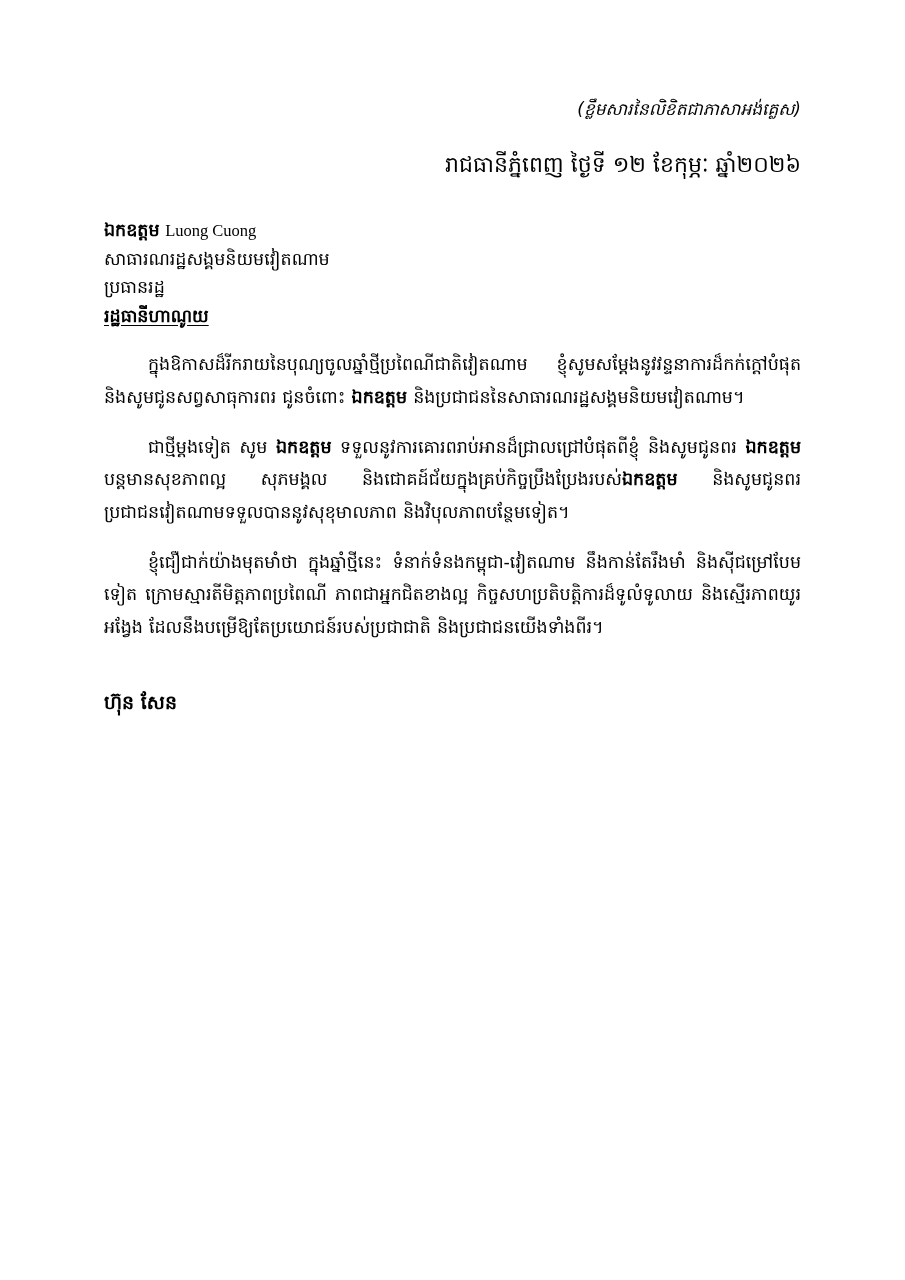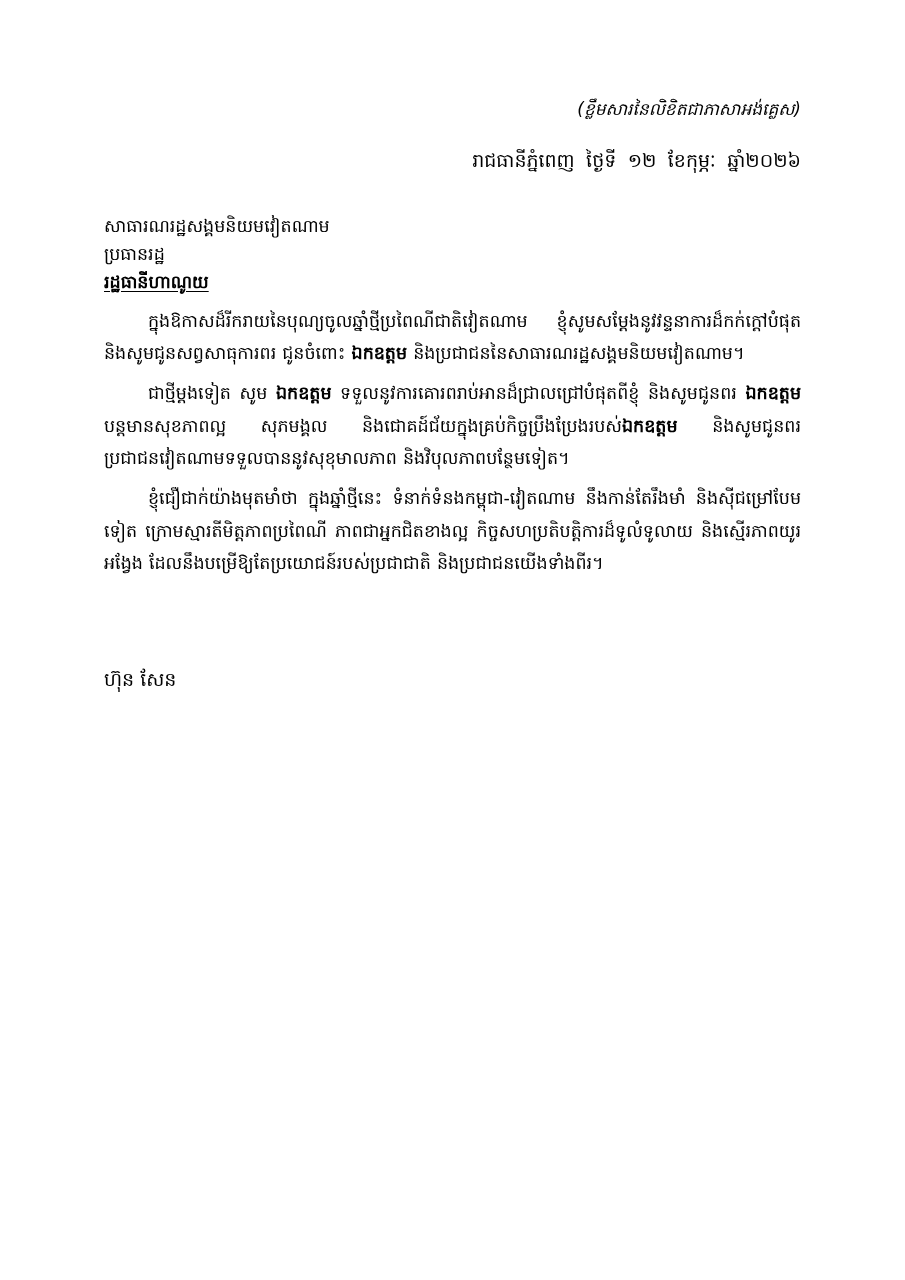--- a/index.html
+++ b/index.html
@@ -26,24 +26,23 @@
     text-align: right;
     font-size: 17px;
     line-height: 1.6;
   }
   .note-italic {
     font-style: italic;
     font-size: 17px;
   }
   .dateline {
     text-align: right;
-    font-size: 19px;
+    font-size: 22px;
     margin-top: 24px;
     line-height: 1.6;
-    font-family: Liberation Mono, monospace;
   }
   .addressee-block {
     margin-top: 34px;
     font-size: 17.5px;
     line-height: 1.62;
   }
   .name-bold {
     font-weight: bold;
   }
   .latin-name {
@@ -56,49 +55,53 @@
     text-decoration: underline;
     text-underline-offset: 3px;
     font-family: Liberation Serif, serif;
   }
   .salutation {
     margin-top: 30px;
     font-size: 18px;
     font-weight: bold;
   }
   .body-para {
-    margin-top: 8px;
+    margin-top: 18px;
     font-size: 17.5px;
     line-height: 1.85;
     text-align: justify;
     text-indent: 44px;
     word-spacing: 0.5px;
   }
   .body-para b {
     font-weight: bold;
   }
   .signature {
-    margin-top: 84px;
+    margin-top: 44px;
     font-size: 19px;
-    font-weight: normal;
+    font-weight: bold;
     line-height: 1.6;
   }
 </style>
 </head>
 <body>
 
 <div class="page">
 
   <div class="line-right">
     <span class="note-italic">(ខ្លឹមសារនៃលិខិតជាភាសាអង់គ្លេស)</span>
   </div>
 
   <div class="dateline">រាជធានីភ្នំពេញ ថ្ងៃទី ១២ ខែកុម្ភៈ ឆ្នាំ២០២៦</div>
 
   <div class="addressee-block">
+    <div>
+      <span class="name-bold">ឯកឧត្តម</span>
+      <span class="latin-name">Luong Cuong</span>
+    </div>
     <div>សាធារណរដ្ឋសង្គមនិយមវៀតណាម</div>
     <div>ប្រធានរដ្ឋ</div>
     <div class="underline-bold">រដ្ឋធានីហាណូយ</div>
   </div>
 
 
   <div id="body-paragraphs">
       <div class="body-para"><span>ក្នុងឱកាសដ៏រីករាយនៃបុណ្យចូលឆ្នាំថ្មីប្រពៃណីជាតិវៀតណាម ខ្ញុំសូមសម្តែងនូវវន្ទនាការដ៏កក់ក្តៅបំផុត និងសូមជូនសព្វសាធុការពរ ជូនចំពោះ </span><b>ឯកឧត្តម</b><span> និងប្រជាជននៃសាធារណរដ្ឋសង្គមនិយមវៀតណាម។</span></div>
       <div class="body-para"><span>ជាថ្មីម្តងទៀត សូម </span><b>ឯកឧត្តម</b><span> ទទួលនូវការគោរពរាប់អានដ៏ជ្រាលជ្រៅបំផុតពីខ្ញុំ និងសូមជូនពរ </span><b>ឯកឧត្តម</b><span> បន្តមានសុខភាពល្អ សុភមង្គល និងជោគដ៍ជ័យក្នុងគ្រប់កិច្ចប្រឹងប្រែងរបស់</span><b>ឯកឧត្តម</b><span> និងសូមជូនពរ ប្រជាជនវៀតណាមទទួលបាននូវសុខុមាលភាព និងវិបុលភាពបន្ថែមទៀត។</span></div>
       <div class="body-para"><span>ខ្ញុំជឿជាក់យ៉ាងមុតមាំថា ក្នុងឆ្នាំថ្មីនេះ ទំនាក់ទំនងកម្ពុជា-វៀតណាម នឹងកាន់តែរឹងមាំ និងសុីជម្រៅបែមទៀត ក្រោមស្មារតីមិត្តភាពប្រពៃណី ភាពជាអ្នកជិតខាងល្អ កិច្ចសហប្រតិបត្តិការដ៏ទូលំទូលាយ និងស្មើរភាពយូរអង្វែង ដែលនឹងបម្រើឱ្យតែប្រយោជន៍របស់ប្រជាជាតិ និងប្រជាជនយើងទាំងពីរ។</span></div>

